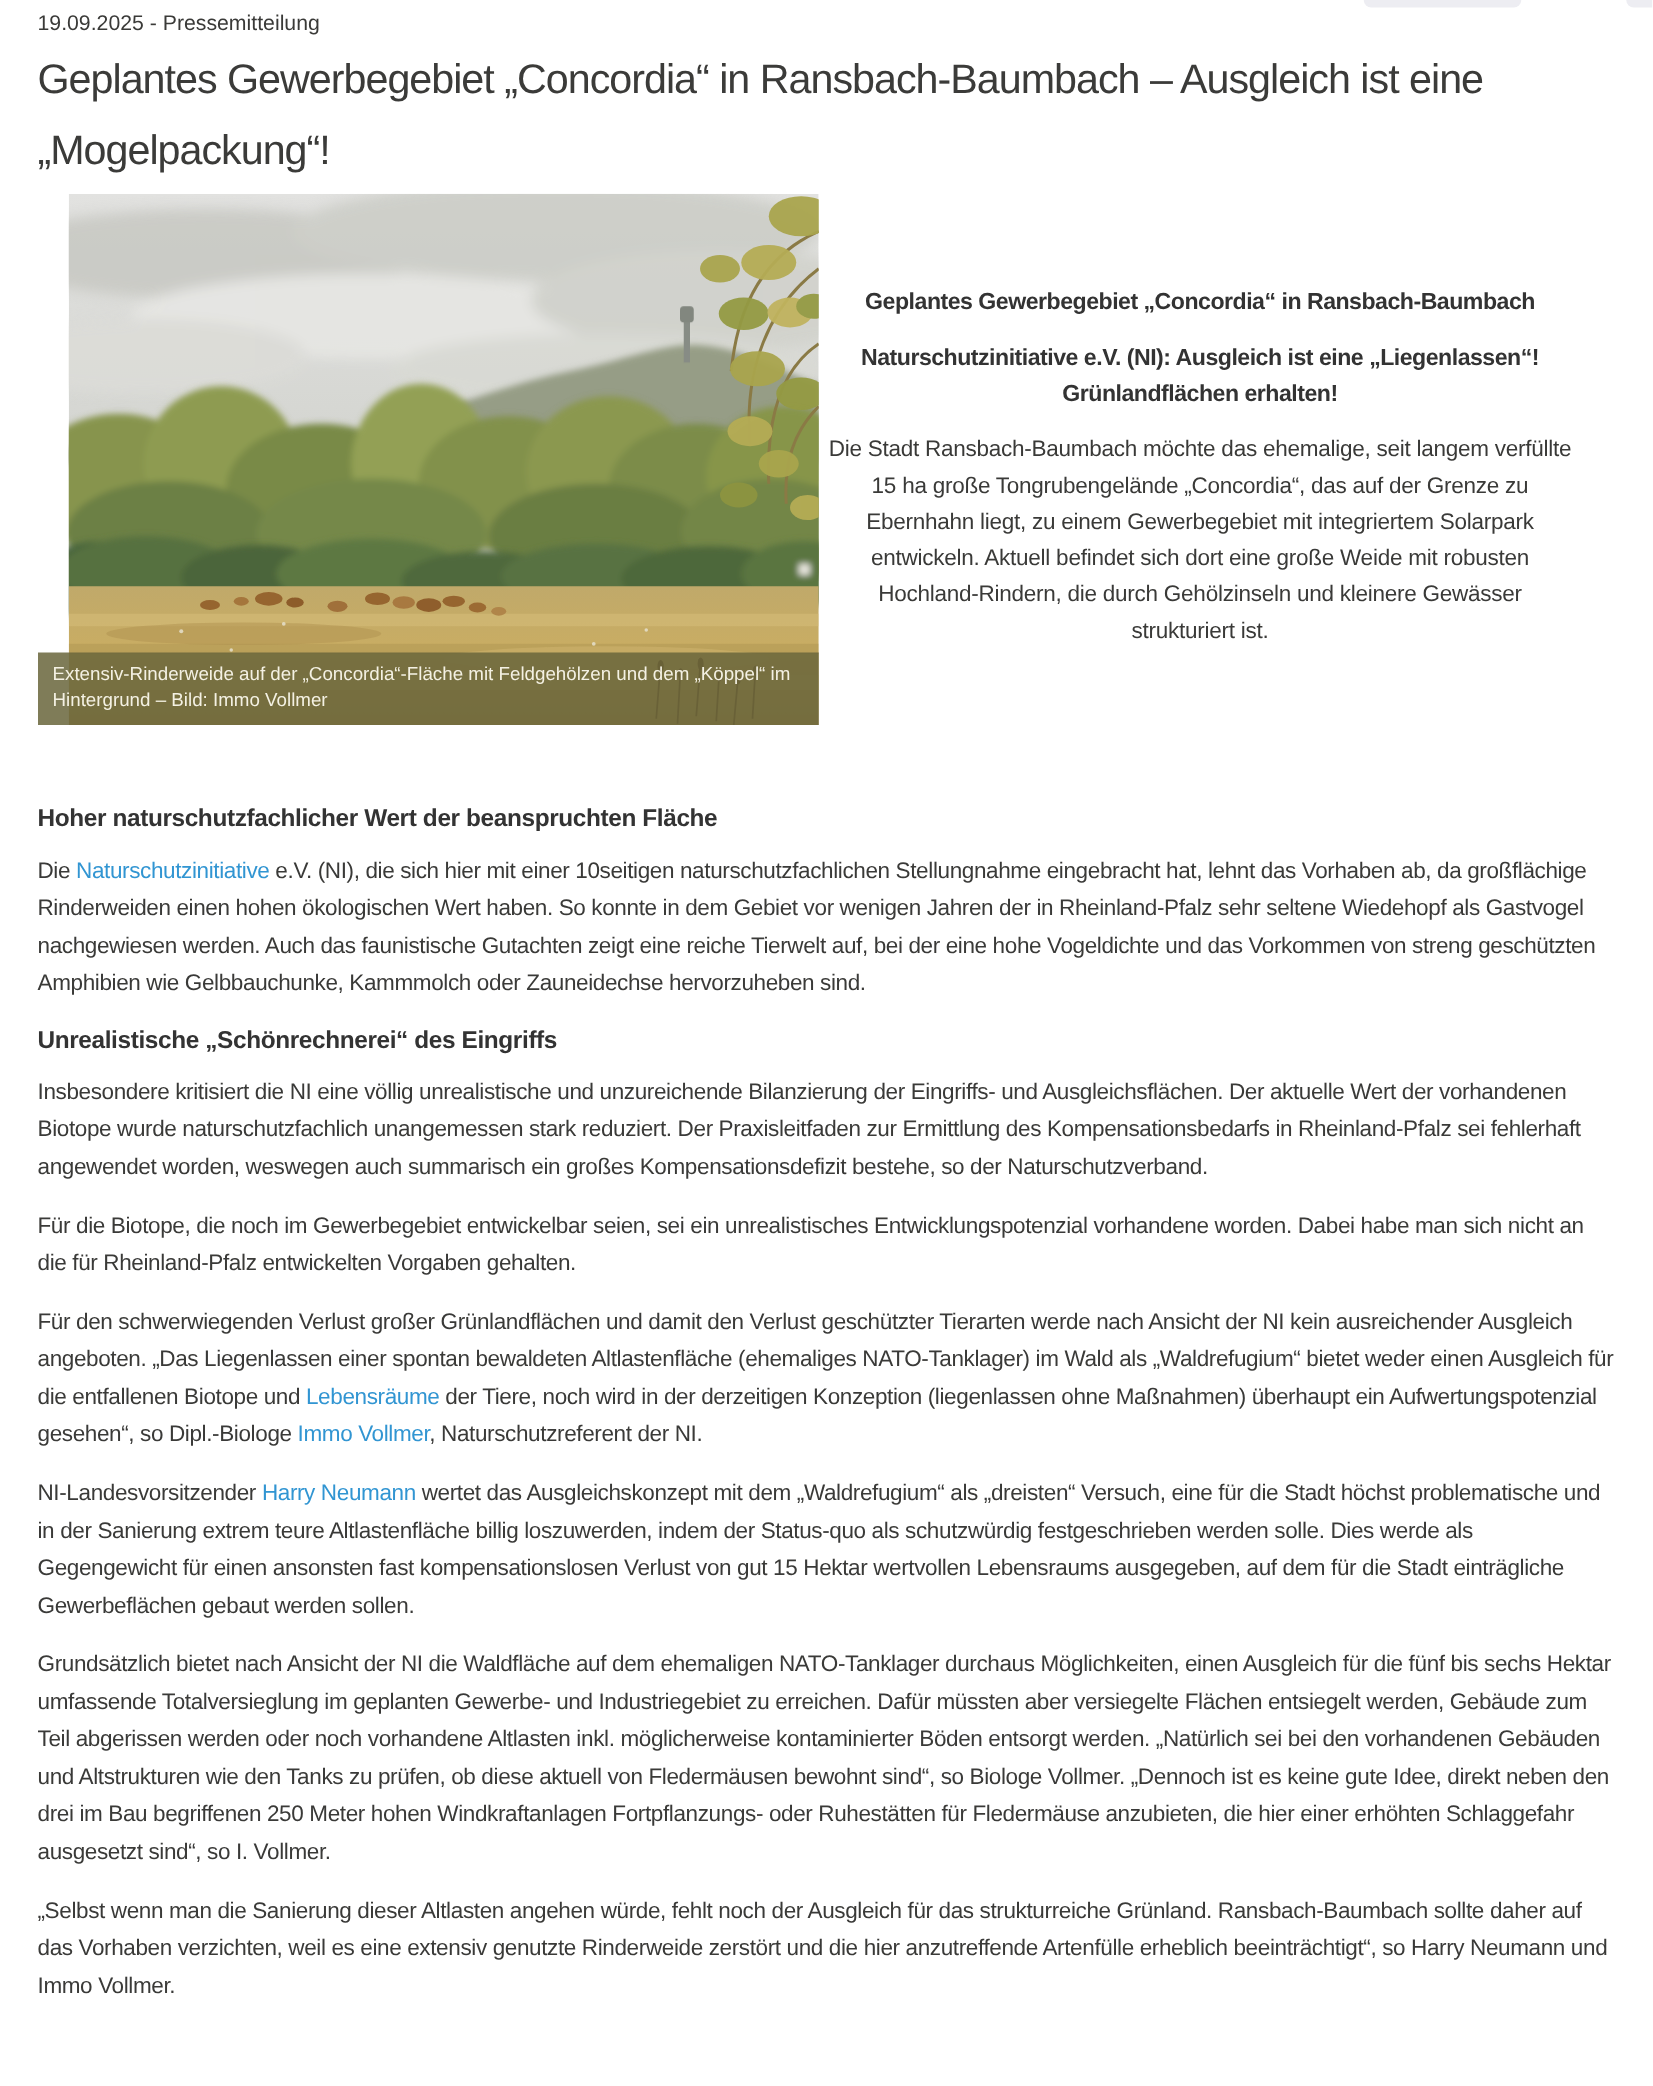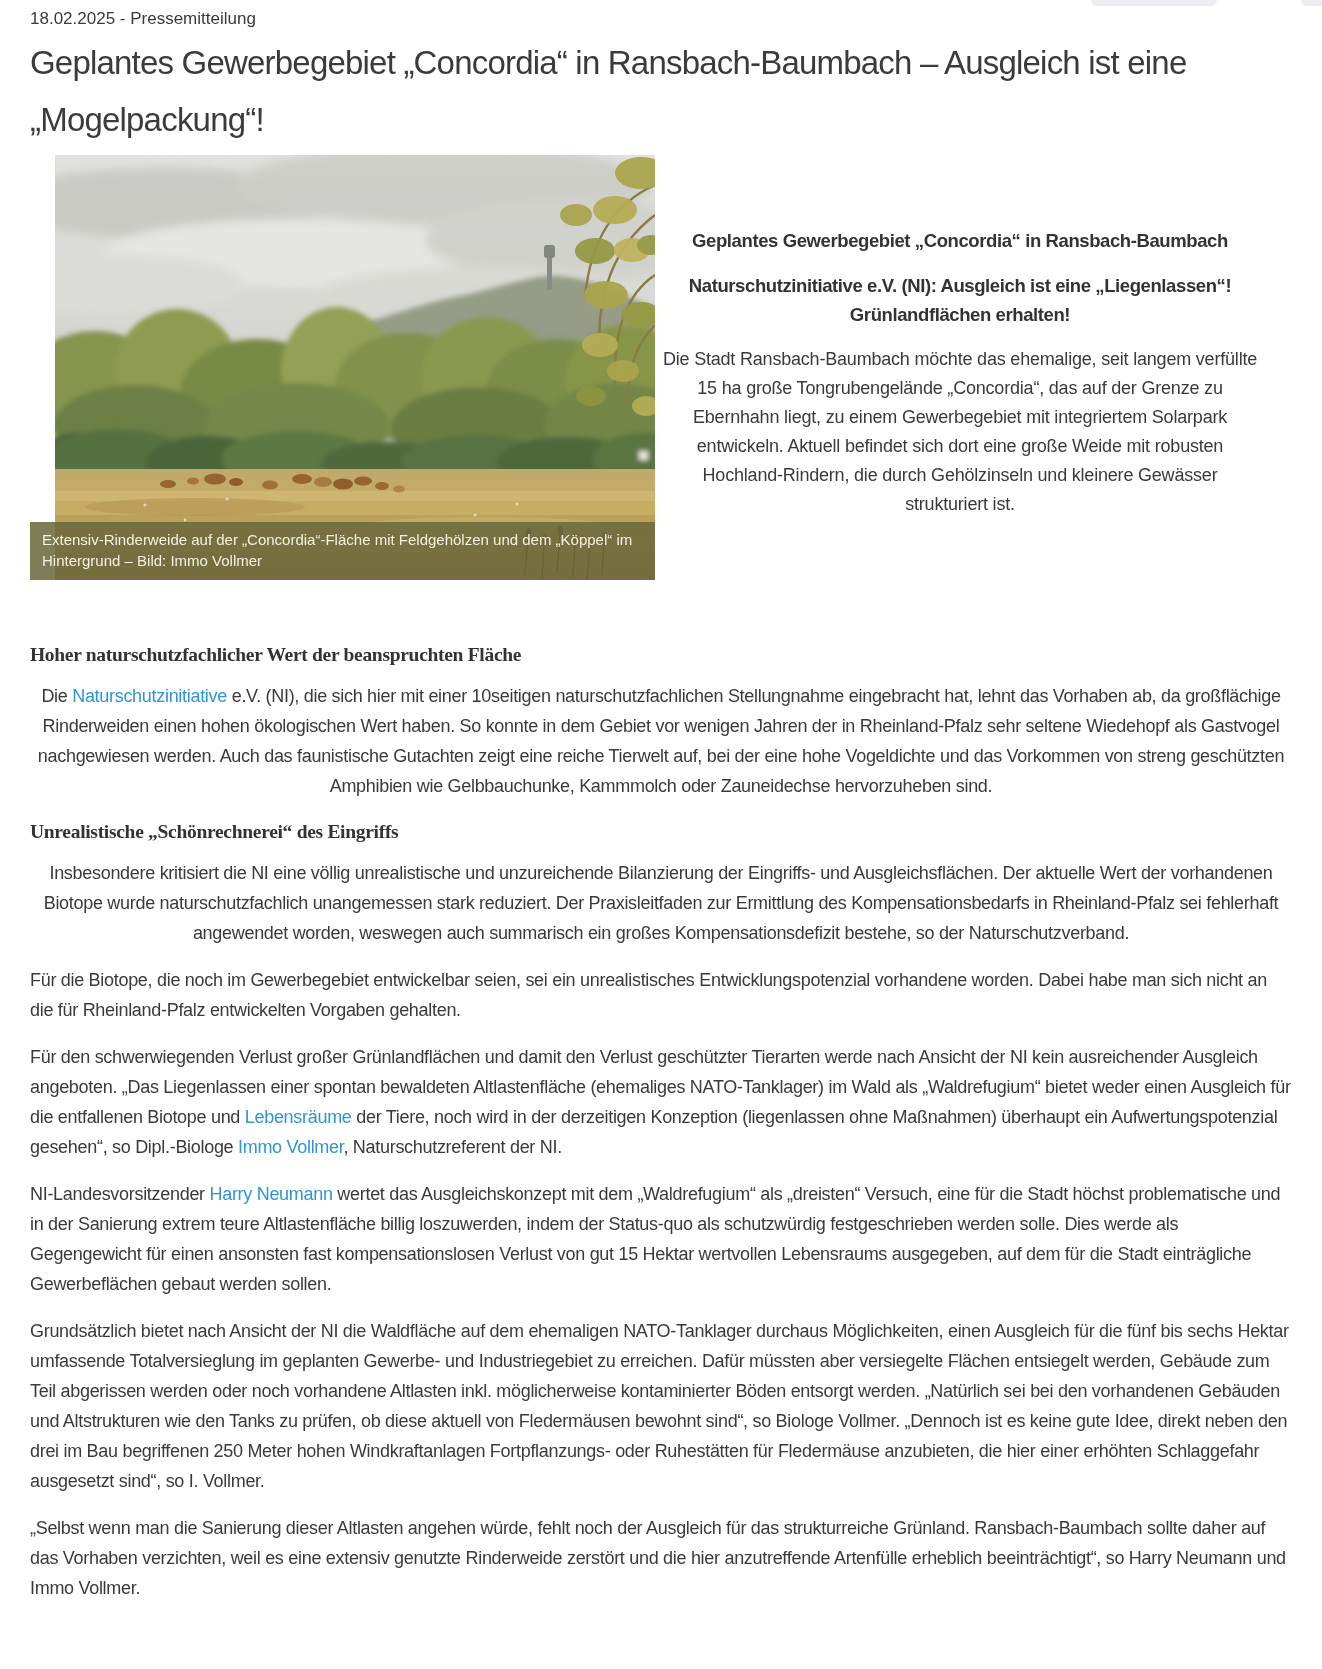--- a/index.html
+++ b/index.html
@@ -96,23 +96,22 @@
     top: 642px;
     width: 1262px;
   }
   .article h2 {
     margin: 0 0 13px 0;
     font-size: 19.5px;
     line-height: 26px;
     font-weight: 700;
     letter-spacing: -0.3px;
     color: #333333;
-    font-family: Liberation Serif, serif;
-  }
-  .article h2 + p { margin-top: 12px; text-align: center; }
+  }
+  .article h2 + p { margin-top: 12px; }
   .article h2.h2-later { margin-top: 18px; }
   .article p {
     margin: 0 0 17px 0;
     font-size: 18px;
     line-height: 30px;
     letter-spacing: -0.3px;
     hyphens: auto;
     -webkit-hyphens: auto;
   }
   a.lnk {
@@ -120,21 +119,21 @@
     text-decoration: none;
     cursor: pointer;
   }
 </style>
 </head>
 <body>
 
 <div class="stub stub1"></div>
 <div class="stub stub2"></div>
 
-<div class="meta">18.02.2025 - Pressemitteilung</div>
+<div class="meta">19.09.2025 - Pressemitteilung</div>
 
 <h1 class="title">Geplantes Gewerbegebiet „Concordia“ in Ransbach-Baumbach – Ausgleich ist eine „Mogelpackung“!</h1>
 
 <figure class="photo">
   <svg width="600" height="425" viewBox="0 0 600 425">
     <defs>
       <linearGradient id="skyg" x1="0" x2="0" y1="0" y2="1">
         <stop offset="0" stop-color="#e2e2e0"></stop>
         <stop offset="0.55" stop-color="#d6d7d3"></stop>
         <stop offset="1" stop-color="#cccdc4"></stop>

